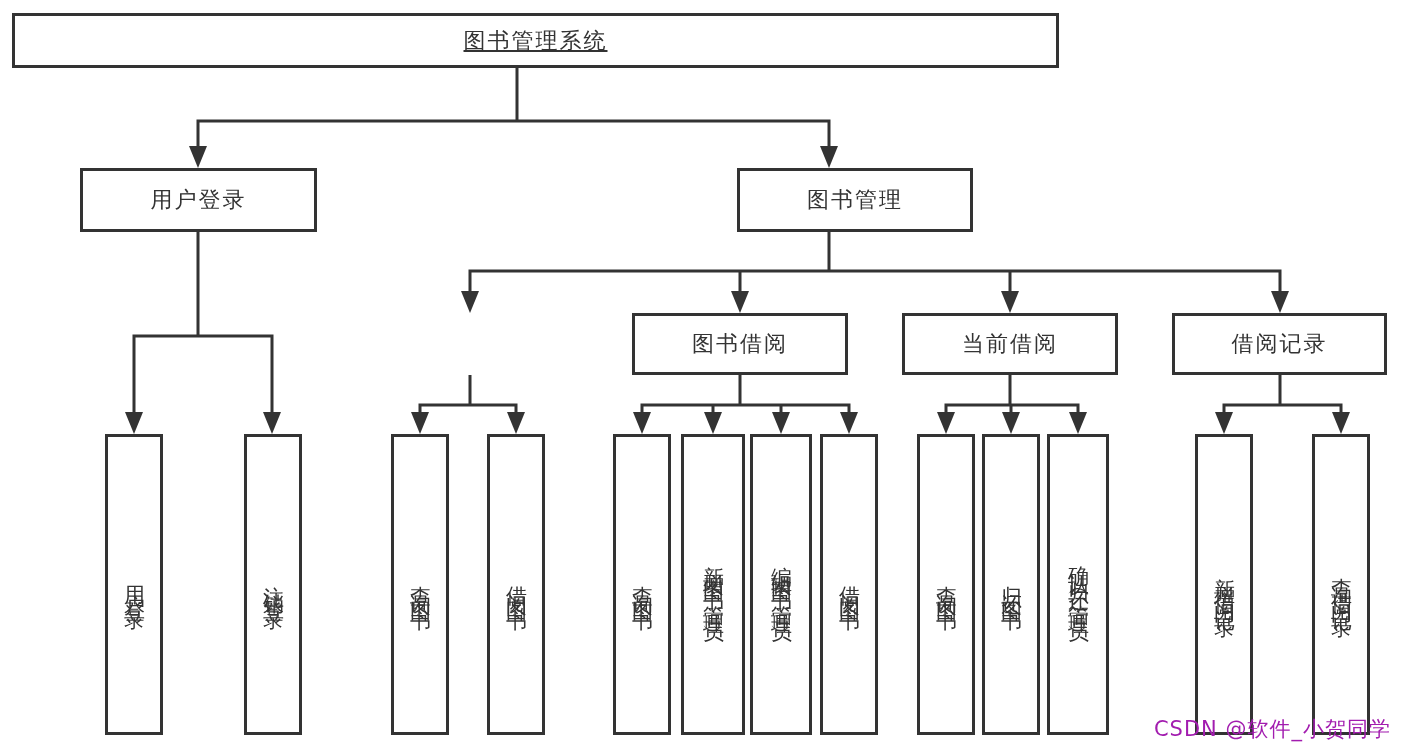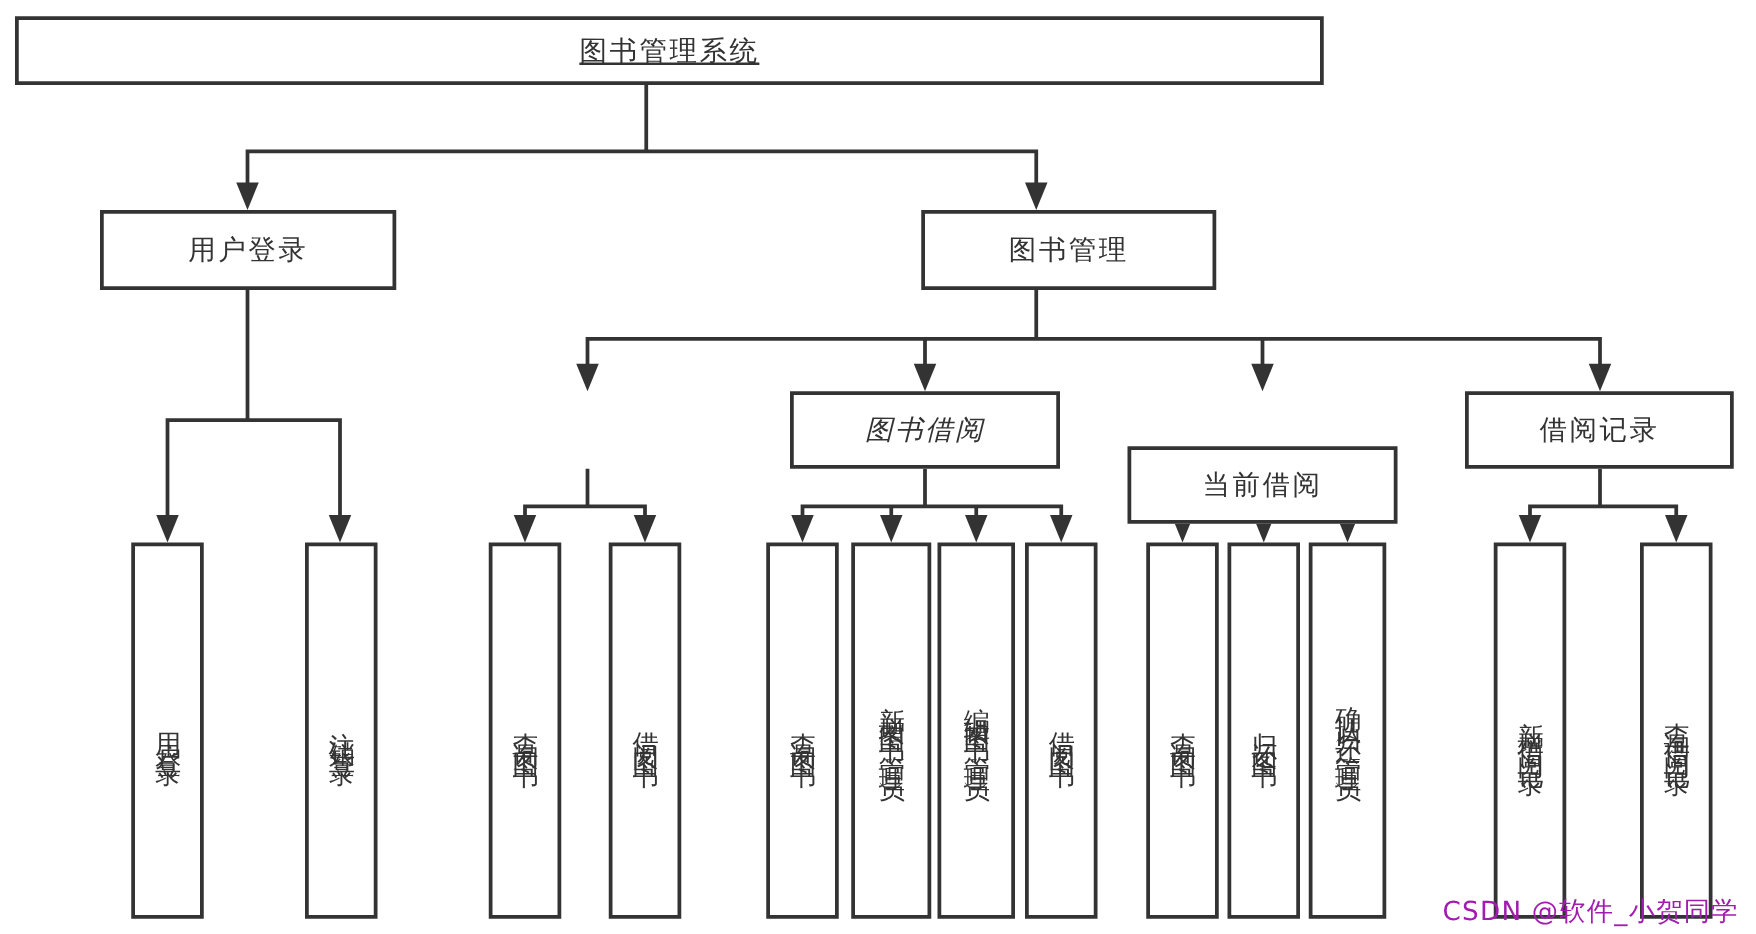--- a/index.html
+++ b/index.html
@@ -86,22 +86,22 @@
       <polygon points="1215,412 1233,412 1224,434"></polygon>
       <polygon points="1332,412 1350,412 1341,434"></polygon>
     </g>
   </svg>
 
   <div class="node h-node" style="left:12px; top:13px; width:1047px; height:55px;text-decoration:underline;">图书管理系统</div>
 
   <div class="node h-node" style="left:80px; top:168px; width:237px; height:64px;">用户登录</div>
   <div class="node h-node" style="left:711px; top:168px; width:236px; height:64px;margin-left:26px;">图书管理</div>
 
-  <div class="node h-node" style="left:632px; top:313px; width:216px; height:62px;font-style:italic;">图书借阅</div>
-  <div class="node h-node" style="left:902px; top:313px; width:216px; height:62px;margin-top:44px;">当前借阅</div>
+  <div class="node h-node" style="left:632px; top:313px; width:216px; height:62px;">图书借阅</div>
+  <div class="node h-node" style="left:902px; top:313px; width:216px; height:62px;">当前借阅</div>
   <div class="node h-node" style="left:1172px; top:313px; width:215px; height:62px;">借阅记录</div>
 
   <div class="node v-node" style="left:105px; top:434px; width:58px; height:301px;">用户登录</div>
   <div class="node v-node" style="left:244px; top:434px; width:58px; height:301px;">注销登录</div>
 
   <div class="node v-node" style="left:391px; top:434px; width:58px; height:301px;">查询图书</div>
   <div class="node v-node" style="left:487px; top:434px; width:58px; height:301px;">借阅图书</div>
 
   <div class="node v-node" style="left:613px; top:434px; width:58px; height:301px;">查询图书</div>
   <div class="node v-node" style="left:681px; top:434px; width:64px; height:301px;">新增图书（管理员）</div>

